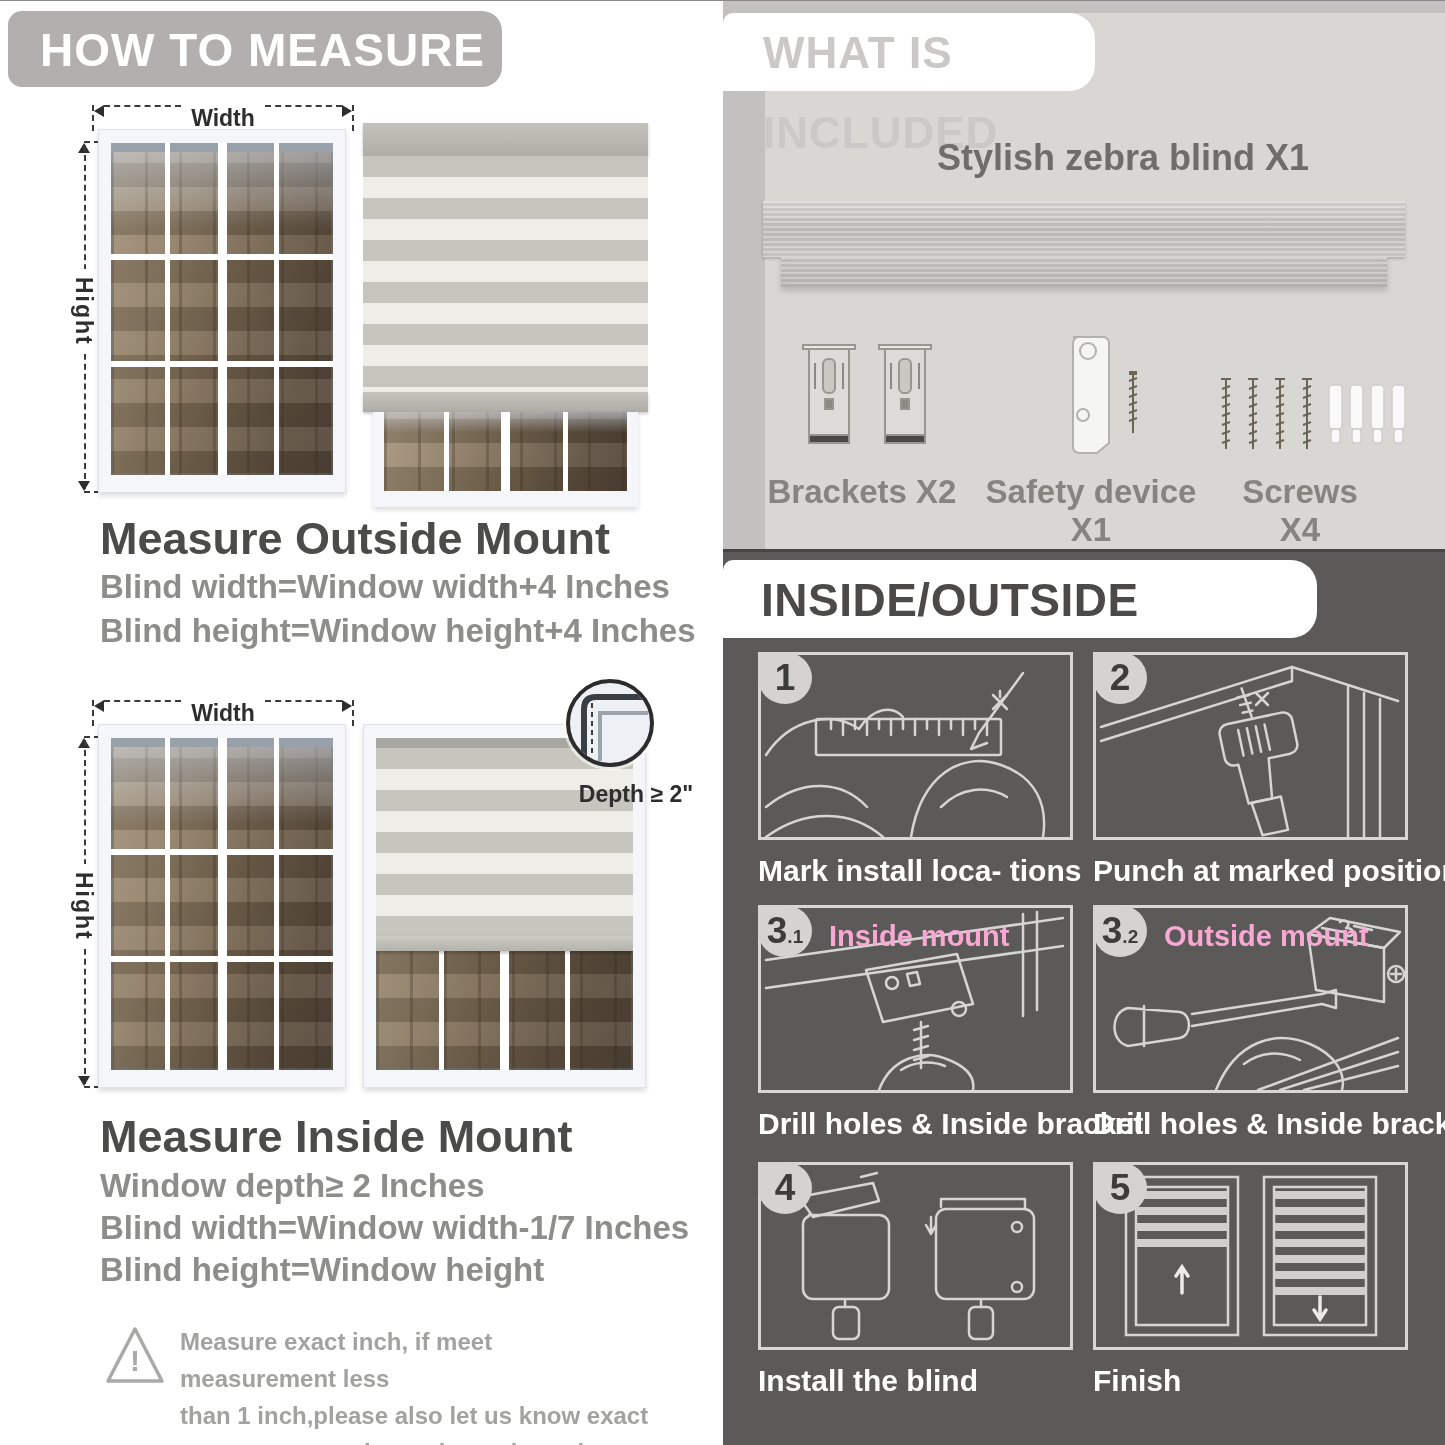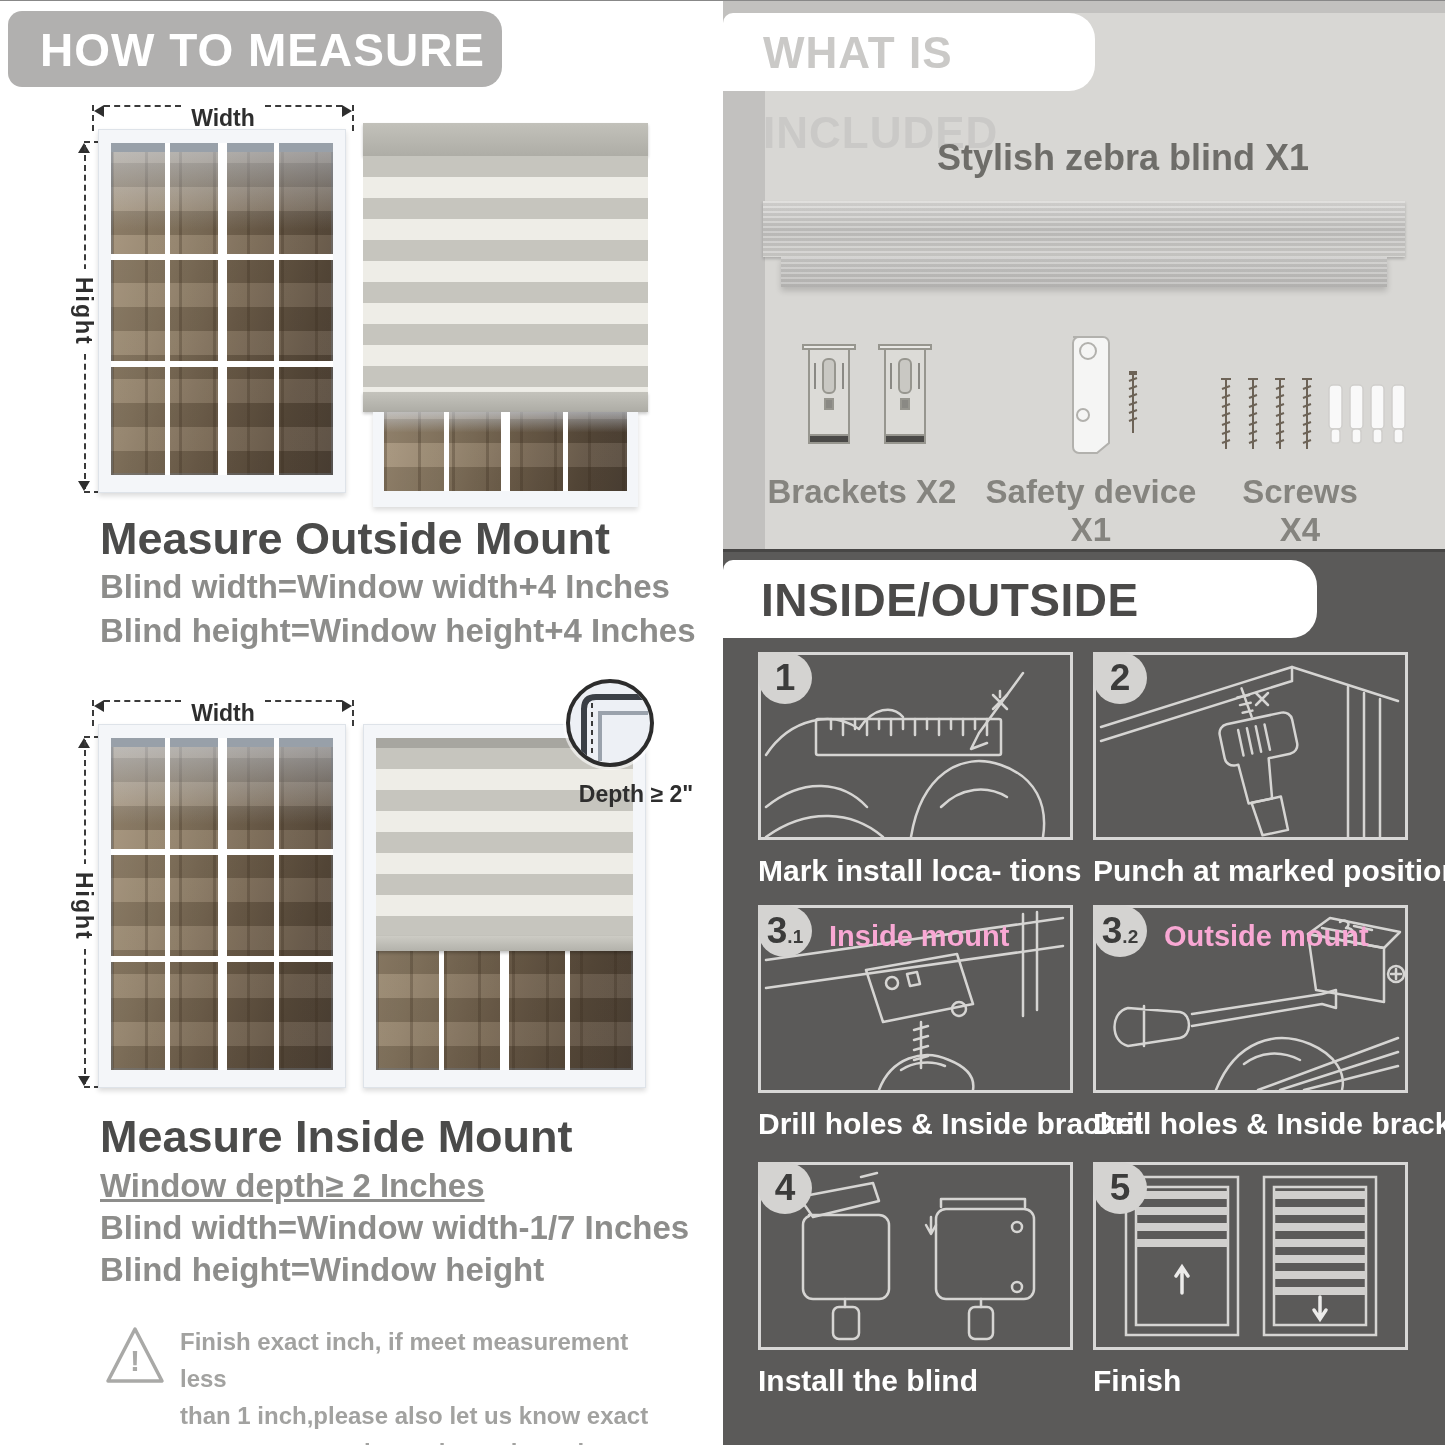--- a/index.html
+++ b/index.html
@@ -204,30 +204,30 @@
   <div class="abs depth-circle" style="left:566px; top:678px; width:88px; height:88px;">
     <svg width="80" height="80" viewBox="0 0 80 80" style="display:block; margin:0 auto;">
       <path d="M14,78 L14,26 Q14,14 26,14 L78,14" fill="none" stroke="#3a3f46" stroke-width="6"></path>
       <path d="M30,78 L30,30 L78,30" fill="none" stroke="#9aa2ac" stroke-width="4"></path>
       <path d="M22,20 L22,70" stroke="#3a3a3a" stroke-width="2" stroke-dasharray="5 4" fill="none"></path>
     </svg>
   </div>
   <div class="abs depth-label" style="left:566px; top:780px; width:140px; text-align:center;">Depth ≥ 2"</div>
 
   <div class="abs sec-title" style="left:100px; top:1110px;">Measure Inside Mount</div>
-  <div class="abs sec-line" style="left:100px; top:1166px;text-decoration:underline;">Window depth≥ 2 Inches</div>
+  <div class="abs sec-line" style="left:100px; top:1166px;">Window depth≥ 2 Inches</div>
   <div class="abs sec-line" style="left:100px; top:1208px;">Blind width=Window width-1/7 Inches</div>
   <div class="abs sec-line" style="left:100px; top:1250px;">Blind height=Window height</div>
 
   <svg class="abs" style="left:103px; top:1322px;" width="64" height="66" viewBox="0 0 64 66">
     <path d="M32,6 L59,58 L5,58 Z" fill="none" stroke="#a9a9a7" stroke-width="3.5" stroke-linejoin="round"></path>
     <text x="32" y="48" text-anchor="middle" font-size="30" font-weight="bold" fill="#a9a9a7" font-family="Liberation Sans, sans-serif">!</text>
   </svg>
   <div class="abs warn-text" style="left:180px; top:1322px; width:470px;">
-    <div>Finish exact inch, if meet measurement less</div>
+    <div>Measure exact inch, if meet measurement less</div>
     <div>than 1 inch,please also let us know exact</div>
     <div>measurement, please do not leave it</div>
   </div>
 
   <div class="abs right-panel">
 
     <div class="included">
       <div class="inner-box"></div>
       <div class="wi-header">WHAT IS INCLUDED</div>
       <div class="blind-label">Stylish zebra blind X1</div>

